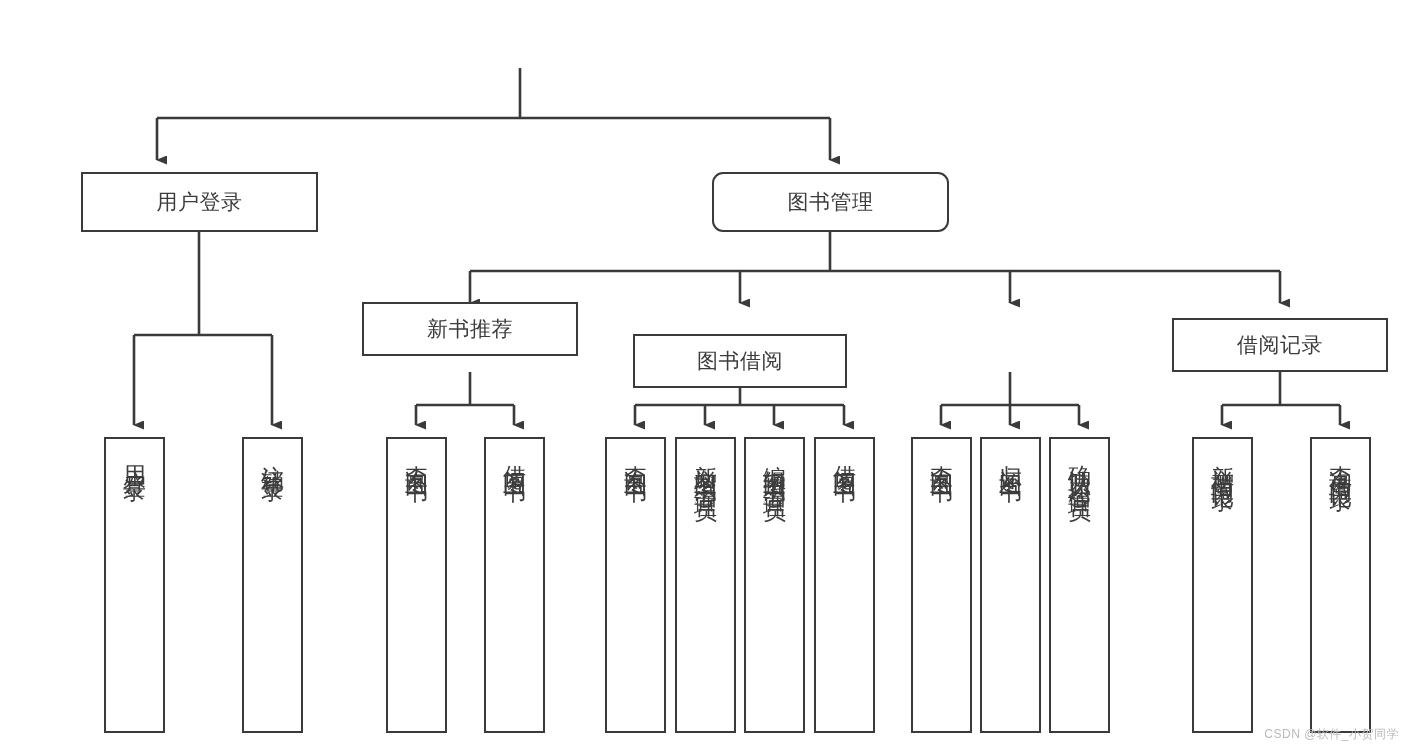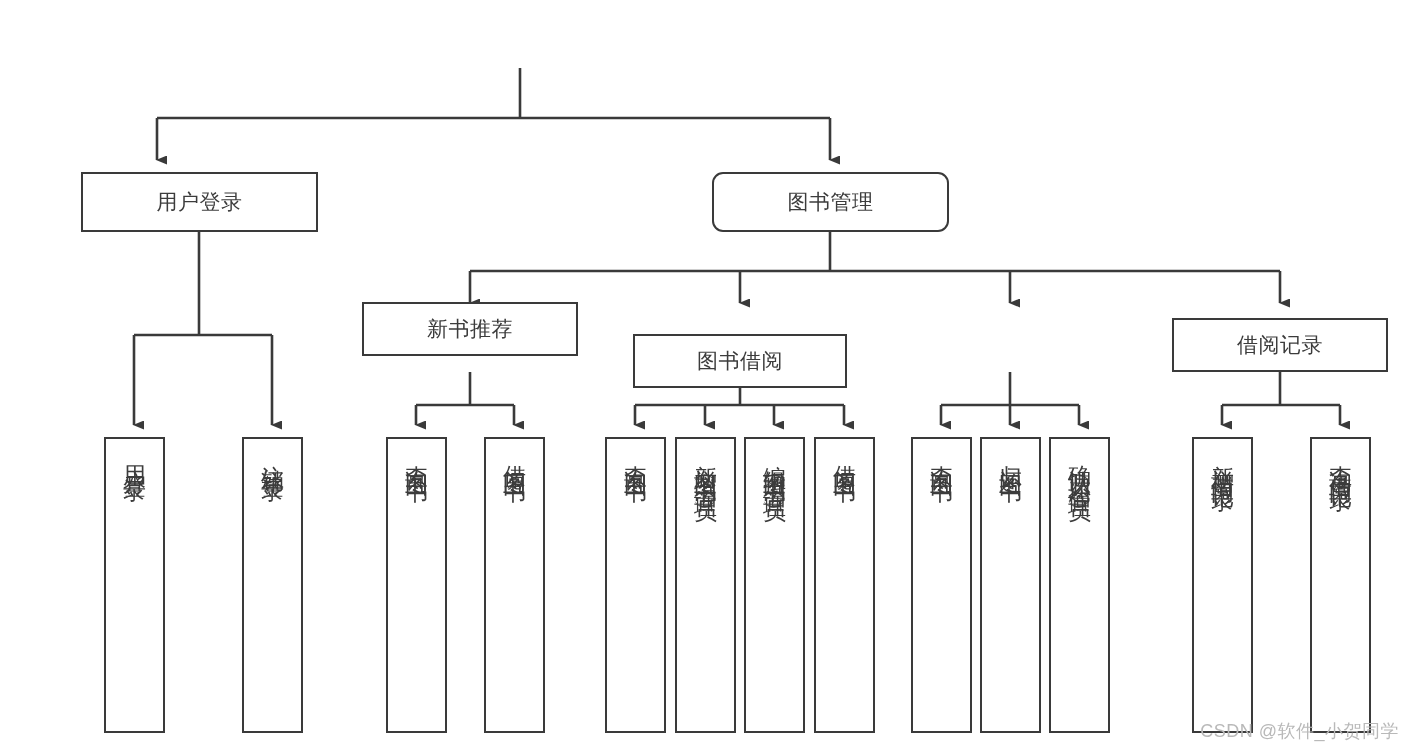--- a/index.html
+++ b/index.html
@@ -59,21 +59,21 @@
     font-size: 23px;
     letter-spacing: 5px;
     line-height: 1;
     white-space: nowrap;
     text-align: left;
   }
   .watermark {
     position: absolute;
     right: 6px;
     bottom: 4px;
-    font-size: 18px;
+    font-size: 12px;
     color: #b9b9b9;
     z-index: 5;
     white-space: nowrap;
     letter-spacing: 0.5px;
   }
 </style>
 </head>
 <body>
 
 <div id="canvas">

